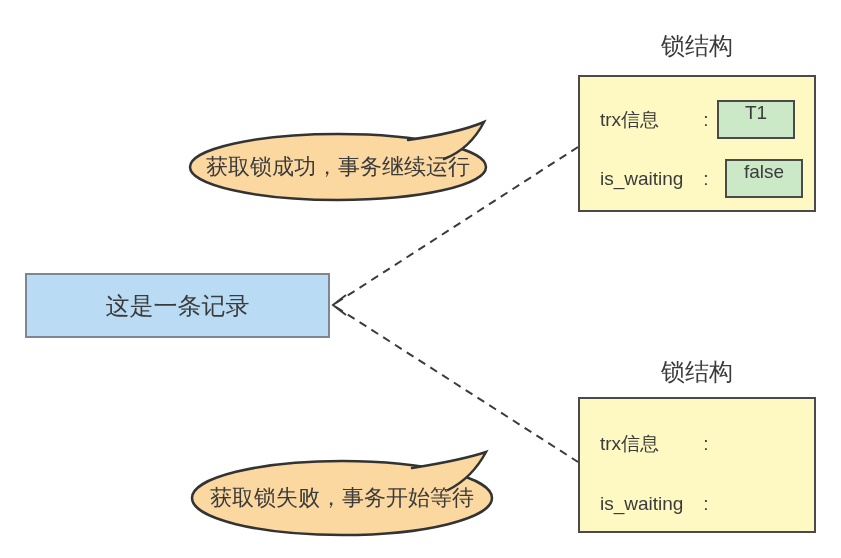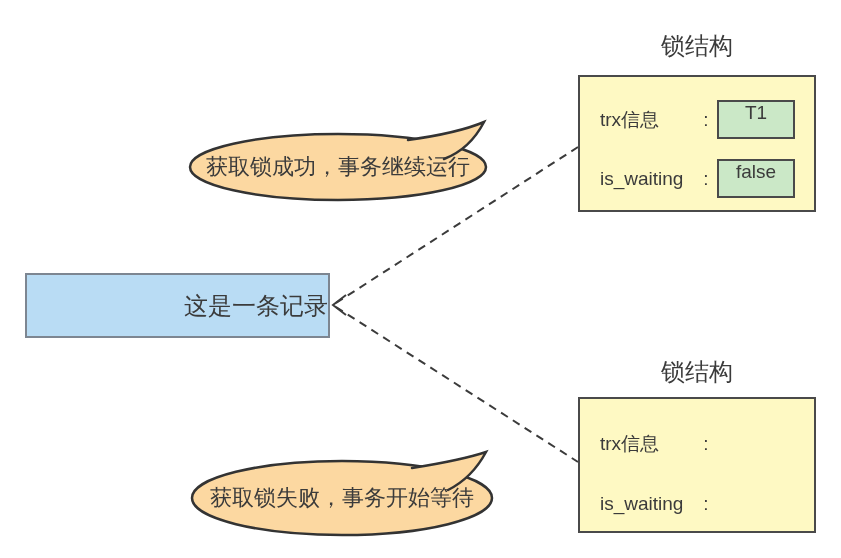--- a/index.html
+++ b/index.html
@@ -16,21 +16,21 @@
     overflow: hidden;
   }
   .layer { position: absolute; left: 0; top: 0; }
 
   .record-box {
     position: absolute;
     left: 25px; top: 273px;
     width: 305px; height: 65px;
     background: #b9dcf4;
     border: 2px solid #7d8691;
-    display: flex; align-items: center; justify-content: flex-end;
+    display: flex; align-items: center; justify-content: center;
     font-size: 24px;
   }
 
   .bubble-text {
     position: absolute;
     display: flex; align-items: center; justify-content: center;
     font-size: 22px;
     white-space: nowrap;
     color: #3b3b3b;
   }
@@ -103,21 +103,21 @@
 
   <div class="lock-title" style="left:578px; top:30px;">锁结构</div>
   <div class="lock-box" style="left:578px; top:75px; height:137px;">
     <div class="row-label" style="top:23px;">trx信息</div>
     <div class="row-colon" style="top:23px;">:</div>
     <div class="value-box" style="top:23px;">
       <span>T1</span>
     </div>
     <div class="row-label" style="top:82px;">is_waiting</div>
     <div class="row-colon" style="top:82px;">:</div>
-    <div class="value-box" style="top:82px;">
+    <div class="value-box" style="top:82px;margin-left:8px;">
       <span>false</span>
     </div>
   </div>
 
   <div class="lock-title" style="left:578px; top:356px;">锁结构</div>
   <div class="lock-box" style="left:578px; top:397px; height:136px;">
     <div class="row-label" style="top:25px;">trx信息</div>
     <div class="row-colon" style="top:25px;">:</div>
     <div class="row-label" style="top:85px;">is_waiting</div>
     <div class="row-colon" style="top:85px;">:</div>

